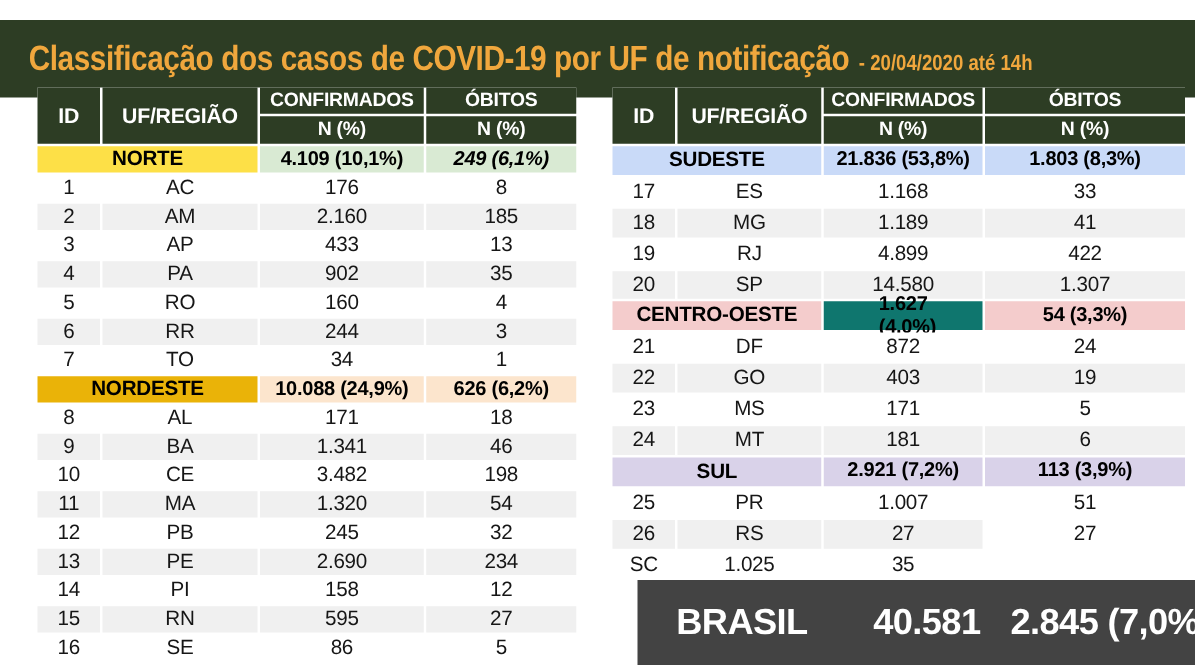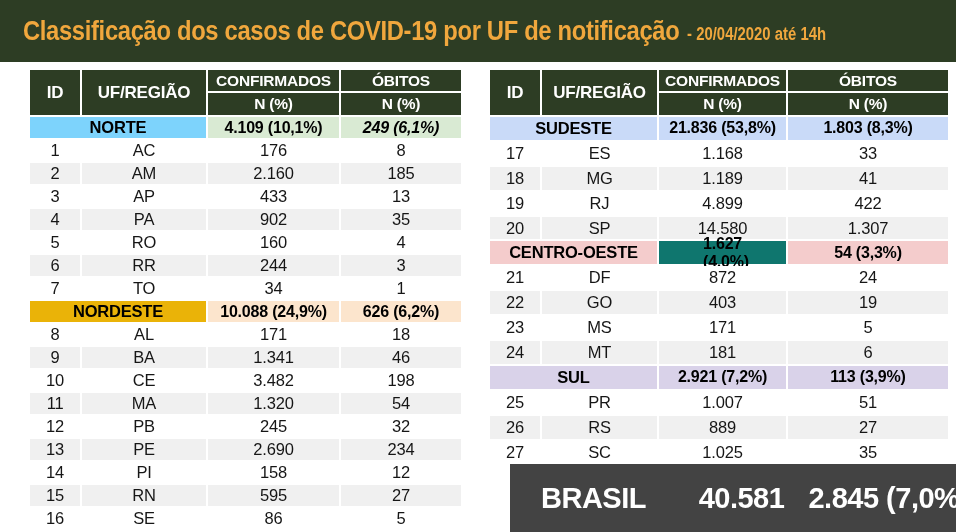--- a/index.html
+++ b/index.html
@@ -4,21 +4,21 @@
 <style>
   html,body { margin:0; padding:0; }
   body {
     width:956px; height:532px; position:relative; overflow:hidden;
     background:#ffffff;
     font-family:"Liberation Sans", sans-serif;
     --banner-bg:#2d3d24; --banner-text:#f0a73d;
     --header-bg:#2d3d24; --alt-bg:#f0f0f0; --brasil-bg:#434343;
   }
   .banner{
-    position:absolute; top:0; left:0; width:956px; height:62px;
+    position:absolute; top:16px; left:0; width:956px; height:62px;
     background:var(--banner-bg); display:flex; align-items:center;
   }
   .banner-inner{
     display:flex; align-items:baseline; gap:9px; padding-left:27px;
     transform:scaleX(0.85); transform-origin:0 50%; white-space:nowrap;
   }
   .title{ color:var(--banner-text); font-size:28px; font-weight:bold; letter-spacing:-0.4px; }
   .date{ color:var(--banner-text); font-size:17.5px; font-weight:bold; }
 
   .tbl{
@@ -63,21 +63,21 @@
   </div>
 </div>
 
 <div class="tbl" id="left-table">
   <div class="hc c-id">ID</div>
   <div class="hc c-uf">UF/REGIÃO</div>
   <div class="hc c-conf">CONFIRMADOS</div>
   <div class="hc c-ob">ÓBITOS</div>
   <div class="hc c-sub1">N (%)</div>
   <div class="hc c-sub2">N (%)</div>
-<div class="cell rc rlabel" style="background: #7dd3fc;">NORTE</div>
+<div class="cell rc rlabel" style="background: #fde047;">NORTE</div>
     <div class="cell rc" style="background: rgb(217, 234, 211);">4.109 (10,1%)</div>
     <div class="cell rc" style="background: rgb(217, 234, 211); font-style: italic;">249 (6,1%)</div>
     <div class="cell">1</div>
     <div class="cell">AC</div>
     <div class="cell">176</div>
     <div class="cell">8</div>
     <div class="cell alt">2</div>
     <div class="cell alt">AM</div>
     <div class="cell alt">2.160</div>
     <div class="cell alt">185</div>
@@ -189,21 +189,20 @@
     <div class="cell alt">6</div>
     <div class="cell rc rlabel" style="background: rgb(217, 210, 233);">SUL</div>
     <div class="cell rc" style="background: rgb(217, 210, 233);">2.921 (7,2%)</div>
     <div class="cell rc" style="background: rgb(217, 210, 233);">113 (3,9%)</div>
     <div class="cell">25</div>
     <div class="cell">PR</div>
     <div class="cell">1.007</div>
     <div class="cell">51</div>
     <div class="cell alt">26</div>
     <div class="cell alt">RS</div>
-    <div class="cell alt">889</div>
     <div class="cell alt">27</div>
     <div class="cell">27</div>
     <div class="cell">SC</div>
     <div class="cell">1.025</div>
     <div class="cell">35</div>
   </div>
 
 <div class="brasil">
   <div>BRASIL</div>
   <div>40.581</div>

